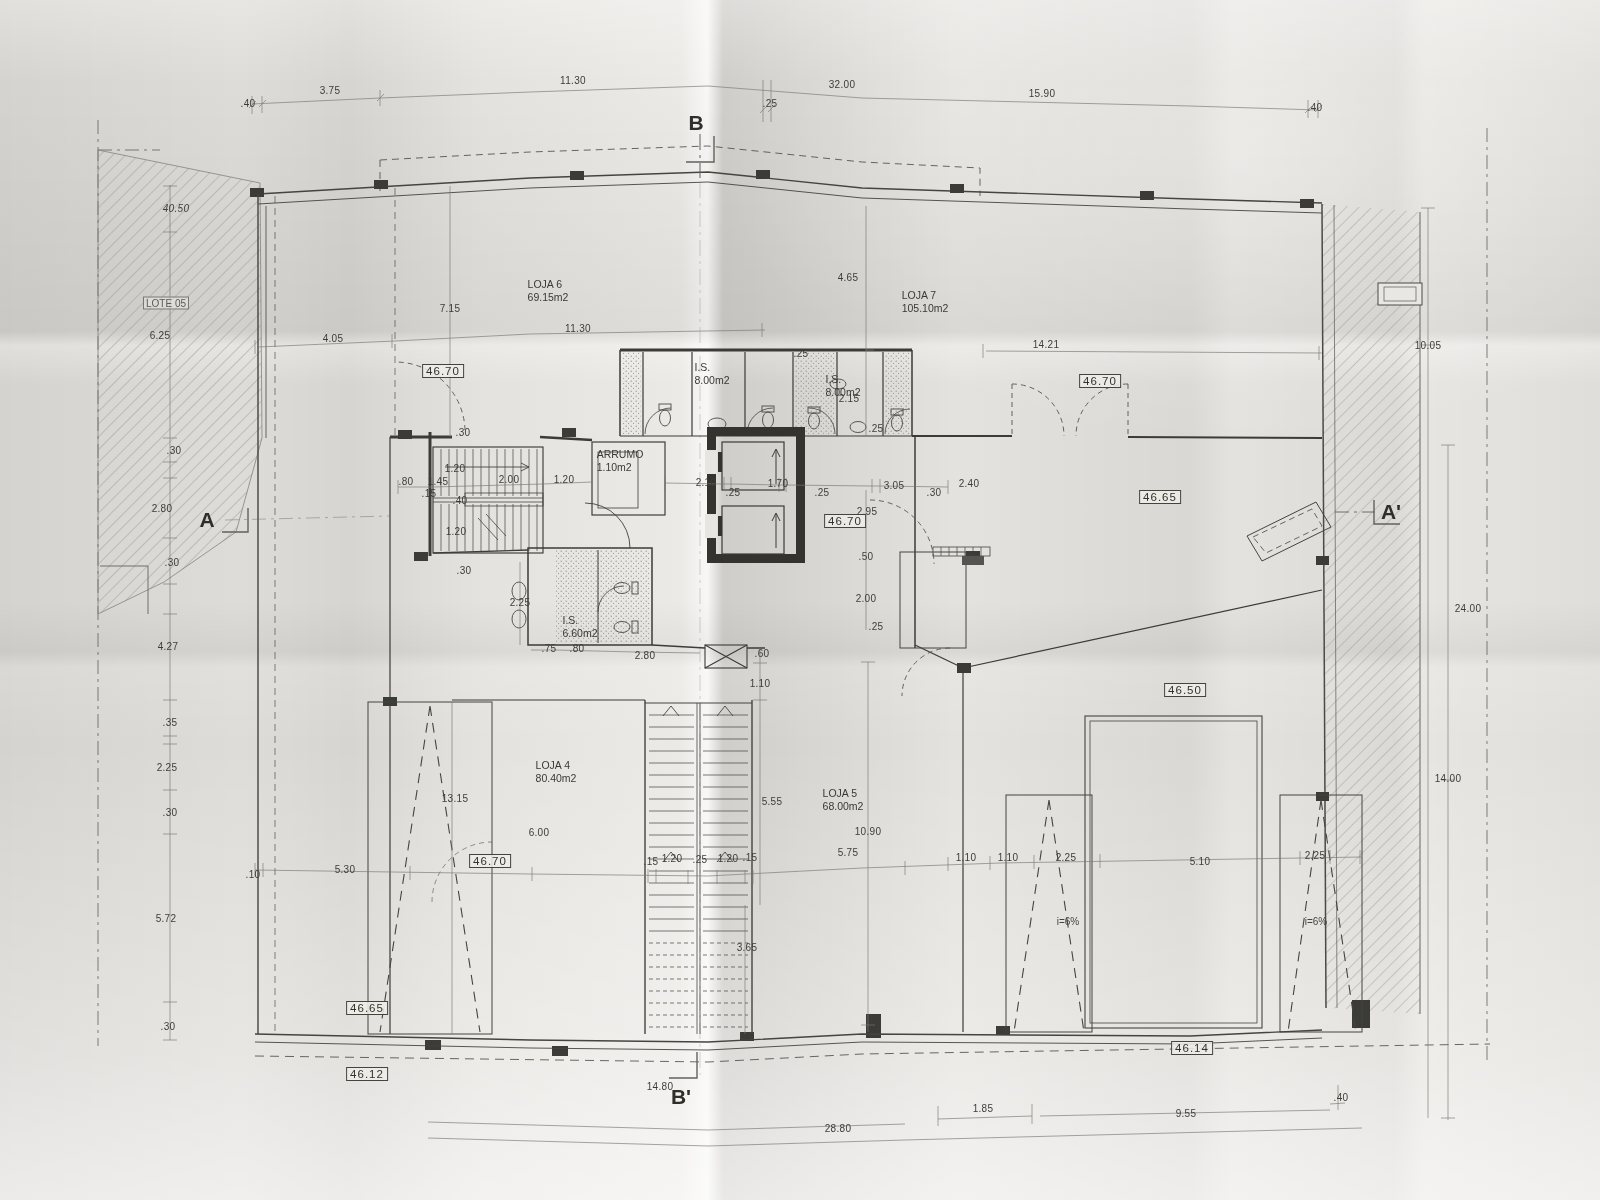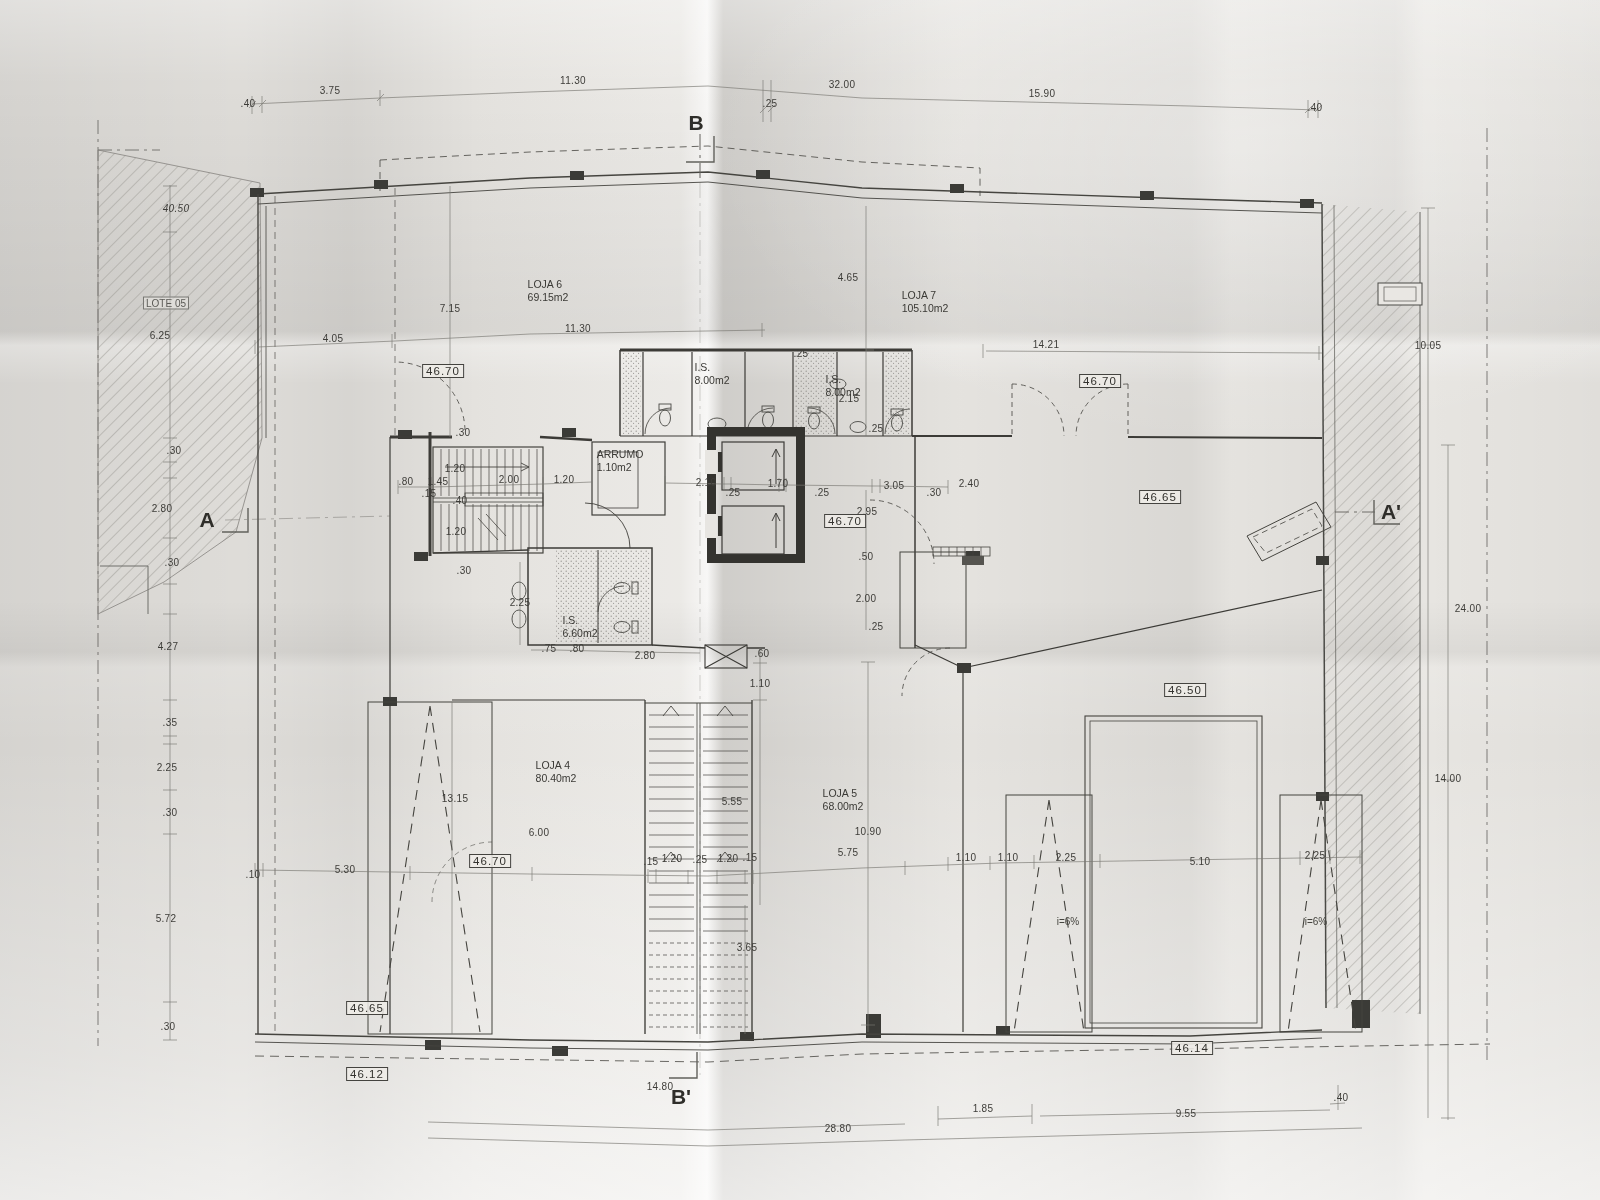--- a/index.html
+++ b/index.html
@@ -338,21 +338,21 @@
       <div class="dim" style="left: 969px; top: 483px;">2.40</div>
       <div class="dim rot" style="left: 866px; top: 556px;">.50</div>
       <div class="dim rot" style="left: 866px; top: 598px;">2.00</div>
       <div class="dim rot" style="left: 876px; top: 626px;">.25</div>
       <div class="dim rot" style="left: 520px; top: 602px;">2.25</div>
       <div class="dim" style="left: 549px; top: 648px;">.75</div>
       <div class="dim" style="left: 577px; top: 648px;">.80</div>
       <div class="dim" style="left: 645px; top: 655px;">2.80</div>
       <div class="dim rot" style="left: 762px; top: 653px;">.60</div>
       <div class="dim rot" style="left: 760px; top: 683px;">1.10</div>
-      <div class="dim rot" style="left: 720px; top: 801px; padding-left: 24px;">5.55</div>
+      <div class="dim rot" style="left: 760px; top: 801px; padding-left: 24px;">5.55</div>
       <div class="dim rot" style="left: 868px; top: 831px;">10.90</div>
       <div class="dim rot" style="left: 455px; top: 798px;">13.15</div>
       <div class="dim rot" style="left: 747px; top: 947px;">3.65</div>
       <div class="dim" style="left: 253px; top: 874px;">.10</div>
       <div class="dim" style="left: 345px; top: 869px;">5.30</div>
       <div class="dim" style="left: 539px; top: 832px;">6.00</div>
       <div class="dim" style="left: 651px; top: 861px;">.15</div>
       <div class="dim" style="left: 672px; top: 858px;">1.20</div>
       <div class="dim" style="left: 700px; top: 859px;">.25</div>
       <div class="dim" style="left: 728px; top: 858px;">1.20</div>

